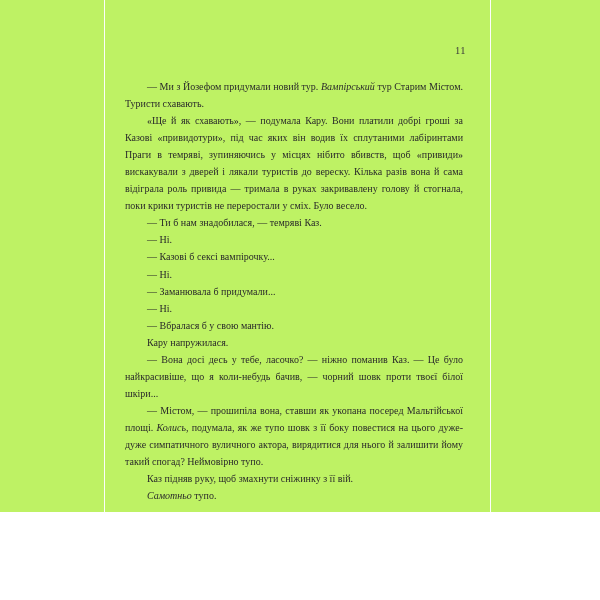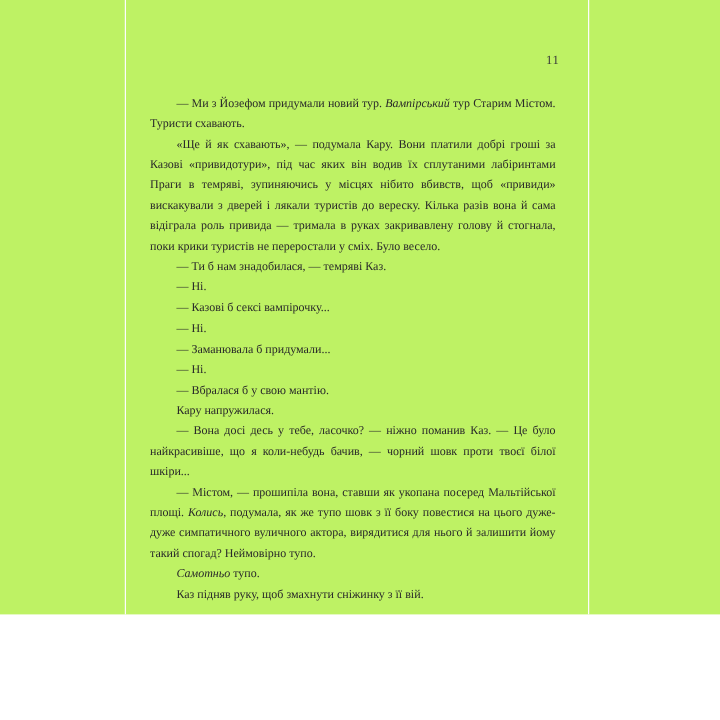--- a/index.html
+++ b/index.html
@@ -88,17 +88,17 @@
       <p class="para last-short"><span>— Ти б нам знадобилася, — темряві Каз.</span></p>
       <p class="para last-short"><span>— Ні.</span></p>
       <p class="para last-short"><span>— Казові б сексі вампірочку...</span></p>
       <p class="para last-short"><span>— Ні.</span></p>
       <p class="para last-short"><span>— Заманювала б придумали...</span></p>
       <p class="para last-short"><span>— Ні.</span></p>
       <p class="para last-short"><span>— Вбралася б у свою мантію.</span></p>
       <p class="para last-short"><span>Кару напружилася.</span></p>
       <p class="para"><span>— Вона досі десь у тебе, ласочко? — ніжно поманив Каз. — Це було найкрасивіше, що я коли-небудь бачив, — чорний шовк проти твоєї білої шкіри...</span></p>
       <p class="para"><span>— Містом, — прошипіла вона, ставши як укопана посеред Мальтійської площі. </span><span class="it">Колись</span><span>, подумала, як же тупо шовк з її боку повестися на цього дуже-дуже симпатичного вуличного актора, вирядитися для нього й залишити йому такий спогад? Неймовірно тупо.</span></p>
+      <p class="para last-short"><span>Каз підняв руку, щоб змахнути сніжинку з її вій.</span></p>
       <p class="para last-short"><span class="it">Самотньо</span><span> тупо.</span></p>
-      <p class="para last-short"><span>Каз підняв руку, щоб змахнути сніжинку з її вій.</span></p>
     </div>
 
 </div>
 
 </body></html>

